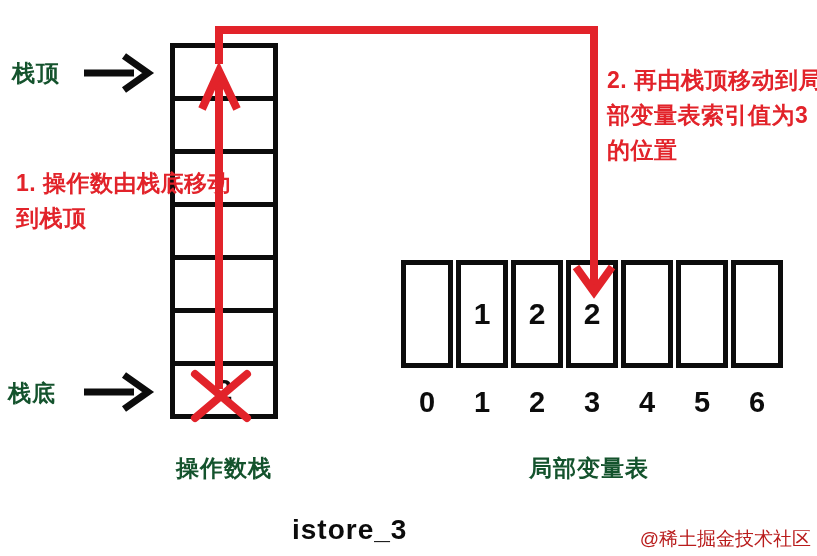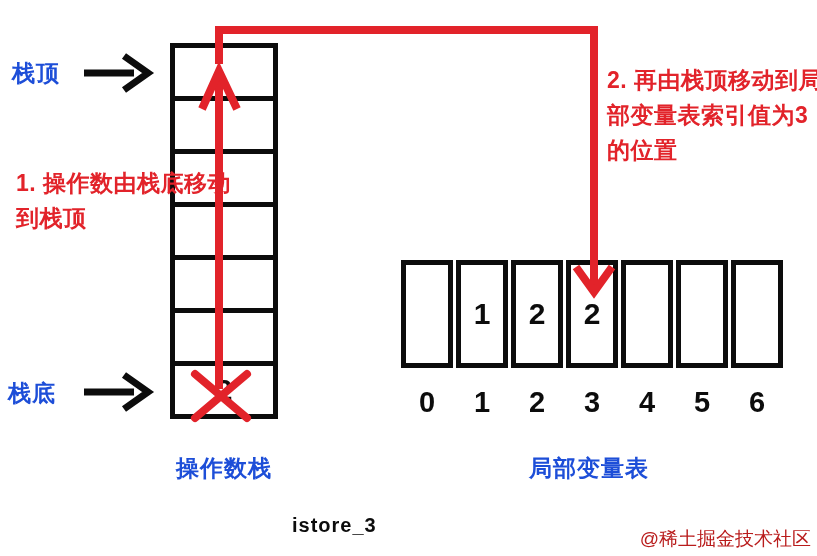--- a/index.html
+++ b/index.html
@@ -9,21 +9,21 @@
     width: 817px;
     height: 556px;
     background: #ffffff;
     overflow: hidden;
     font-family: "Liberation Sans", "DejaVu Sans", sans-serif;
   }
   .abs { position: absolute; }
   .cn-label {
     font-size: 23px;
     font-weight: bold;
-    color: #1d4ed8;
+    color: #14532d;
     white-space: nowrap;
     letter-spacing: 1px;
   }
   .red-note {
     color: #e2232a;
     font-size: 23px;
     font-weight: bold;
     white-space: nowrap;
     letter-spacing: 0.5px;
   }
@@ -58,21 +58,21 @@
   .lvt-indices {
     left: 401px; top: 386px;
     display: flex; gap: 3px;
   }
   .lvt-index {
     width: 52px;
     text-align: center;
     font-size: 29px; font-weight: bold; color: #0c0c0c;
   }
   .title {
-    font-size: 20px; font-weight: bold; color: #0c0c0c;
+    font-size: 28px; font-weight: bold; color: #0c0c0c;
     letter-spacing: 1px;
   }
   .watermark {
     font-size: 19px;
     color: #b91c1c;
     font-weight: normal;
     white-space: nowrap;
   }
   svg.overlay {
     position: absolute;

